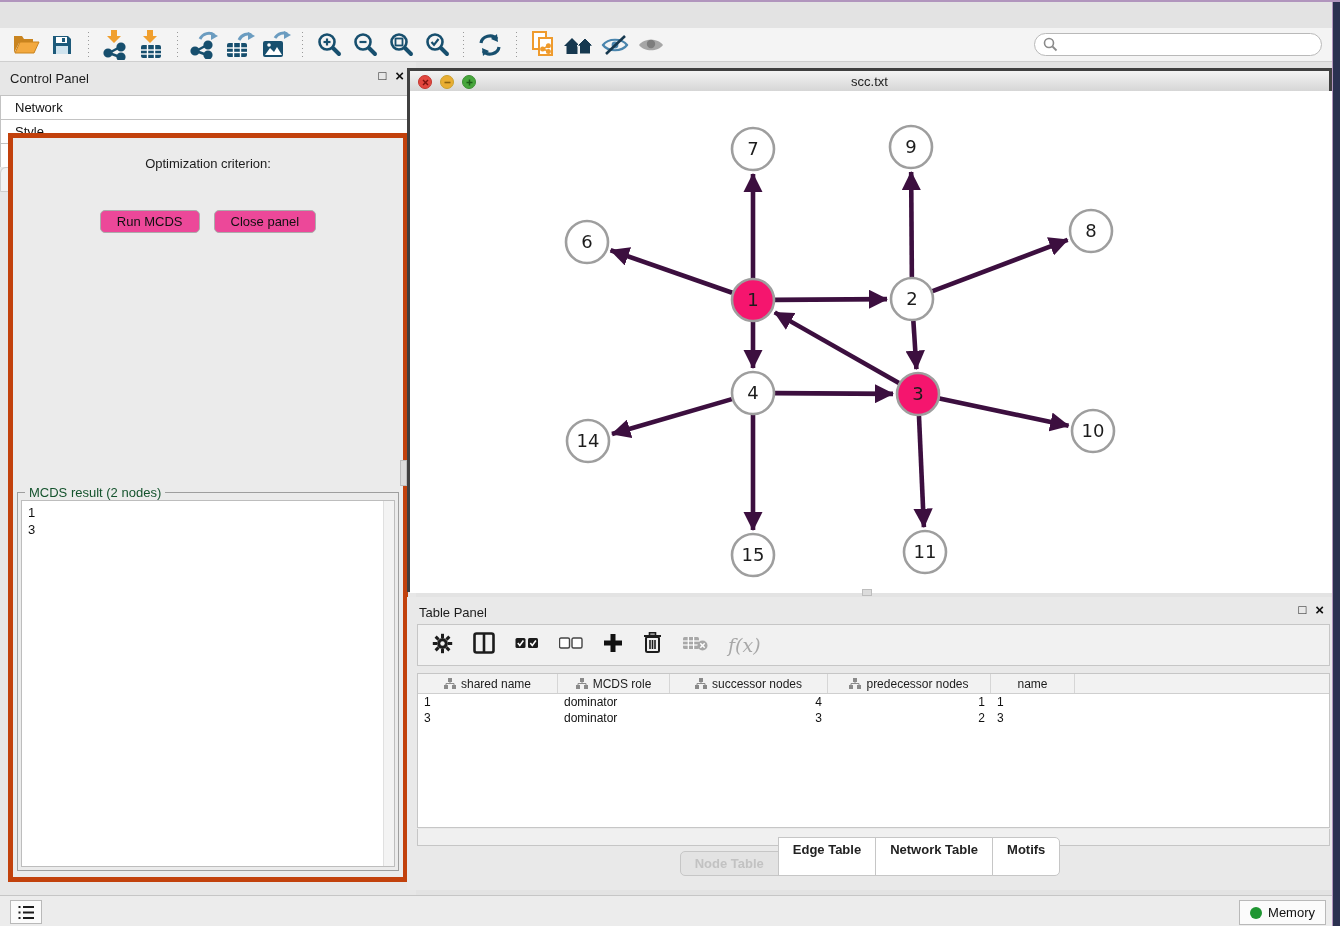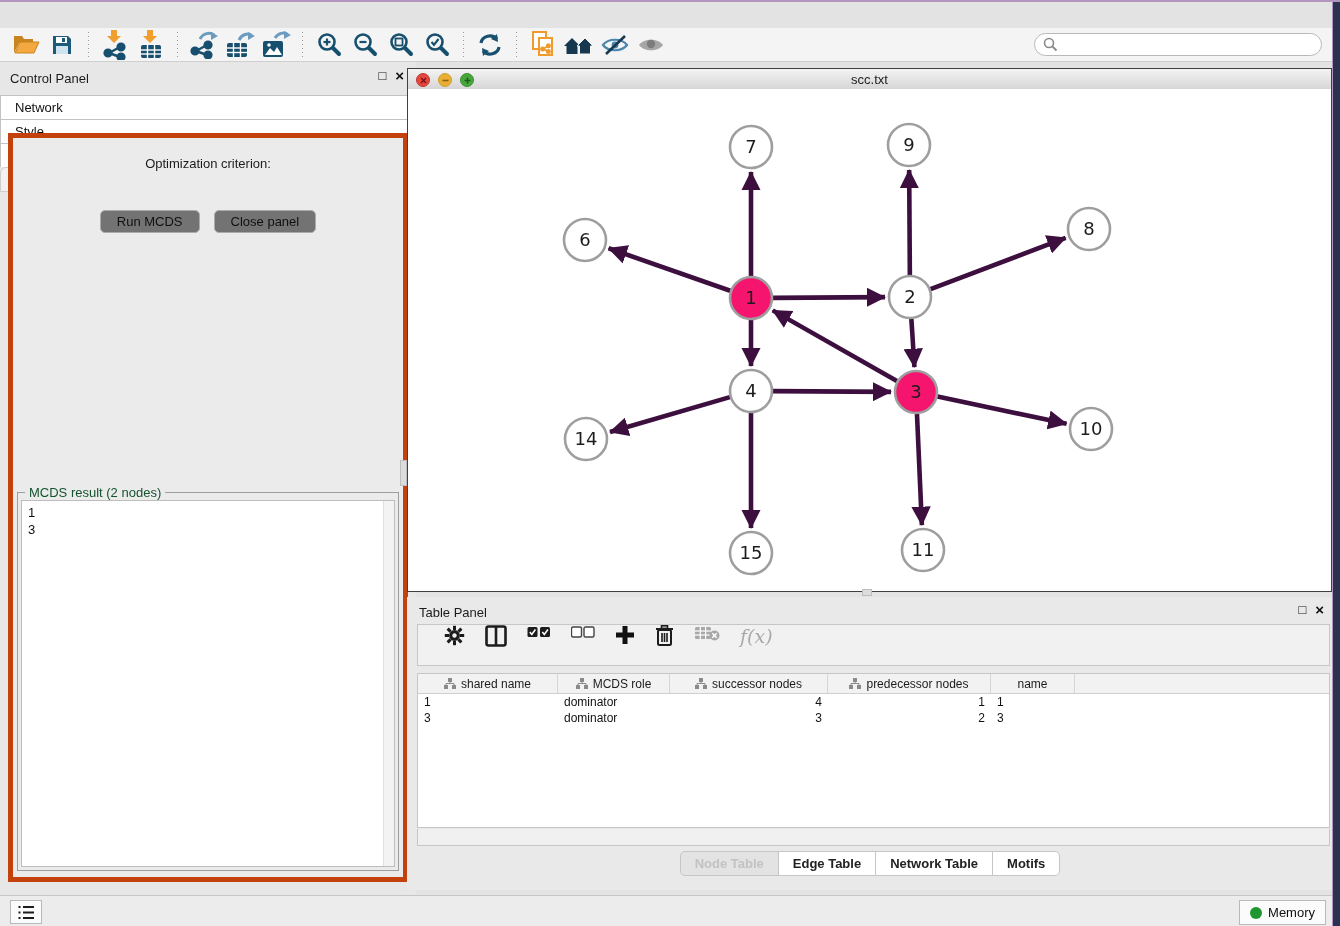--- a/index.html
+++ b/index.html
@@ -33,55 +33,55 @@
   .cp-tab{background:#fff;border:1px solid #c3c3c3;border-bottom:none;padding:4px 14px;font-size:13px;color:#111;margin-right:-1px;}
   .cp-tab.sel{border-radius:6px 6px 0 0;color:#8b5cf6;background:#f2f2f2;border:1px solid #cdcdcd;}
   .cp-body{position:absolute;left:8px;right:8px;top:55px;bottom:13px;background:#ebebeb;border:5px solid #c2410c;margin-top:16px;}
   .opt-label{position:absolute;left:0;right:0;top:18px;text-align:center;font-size:13px;color:#1c1c1c;}
   .dropdown{position:absolute;left:36px;right:36px;top:40px;height:23px;background:#fff;border:1px solid #ababab;border-radius:5px;display:flex;align-items:center;padding-left:12px;box-sizing:border-box;font-size:13px;color:#111;}
   .dd-stepper{position:absolute;right:8px;top:4px;display:flex;flex-direction:column;gap:2px;}
   .dd-stepper span{width:0;height:0;border-left:4px solid transparent;border-right:4px solid transparent;}
   .dd-up{border-bottom:5px solid #555;}
   .dd-down{border-top:5px solid #555;}
   .cp-buttons{position:absolute;left:0;right:0;top:72px;display:flex;justify-content:center;gap:14px;}
-  .btn{background:#737373;border:1px solid #ababab;border-radius:5px;font-size:13px;color:#111;padding:3px 16px;height:23px;box-sizing:border-box;font-family:"Liberation Sans",sans-serif;}
+  .btn{background:#ec4899;border:1px solid #ababab;border-radius:5px;font-size:13px;color:#111;padding:3px 16px;height:23px;box-sizing:border-box;font-family:"Liberation Sans",sans-serif;}
   .result-group{position:absolute;left:4px;right:4px;bottom:6px;height:377px;border:1px solid #9e9e9e;}
   .result-legend{position:absolute;left:7px;top:-8px;background:#ebebeb;padding:0 4px;font-size:13px;color:#14532d;}
   .result-area{position:absolute;left:3px;right:3px;top:7px;bottom:3px;background:#fff;border:1px solid #bdbdbd;}
   .result-text{margin:0;font-family:"Liberation Sans",sans-serif;font-size:13px;line-height:17px;color:#111;padding:3px 6px;}
   .result-scroll{position:absolute;right:0;top:0;width:10px;height:100%;background:#f3f3f3;border-left:1px solid #e0e0e0;}
 
   
   .vsplit-grip{position:absolute;left:400px;top:460px;width:7px;height:26px;background:#dcdcdc;border:1px solid #bdbdbd;box-sizing:border-box;z-index:5;}
   .hsplit-grip{position:absolute;left:862px;top:589px;width:10px;height:7px;background:#dcdcdc;border:1px solid #bdbdbd;box-sizing:border-box;z-index:5;}
 
   
-  .net-frame{position:absolute;left:407px;top:68px;width:925px;height:524px;border:1px solid #404040;box-sizing:border-box;background:#fff;}
+  .net-frame{position:absolute;left:407px;top:68px;width:925px;height:524px;border:3px solid #404040;box-sizing:border-box;background:#fff;}
   .net-title{position:absolute;left:0;top:0;width:100%;height:20px;background:linear-gradient(#f4f4f4,#d6d6d6);border-bottom:1px solid #b5b5b5;}
   .net-title .ttl{position:absolute;left:0;right:0;top:3px;text-align:center;font-size:13px;color:#222;}
   .mac-dots{position:absolute;left:8px;top:4px;display:flex;gap:8px;}
   .mac-dot{width:12px;height:12px;border-radius:50%;display:flex;align-items:center;justify-content:center;}
   .net-canvas{position:absolute;left:0;top:20px;width:923px;height:502px;background:#fff;overflow:hidden;}
 
   
   .table-panel{position:absolute;left:407px;top:597px;width:925px;height:293px;background:#e9e9e9;}
   .tp-head{position:absolute;left:12px;top:8px;font-size:13px;color:#1c1c1c;}
   .table-panel .win-icons{right:8px;top:6px;}
-  .tp-toolbar{position:absolute;left:10px;right:2px;top:27px;height:42px;background:#f1f1f1;border:1px solid #c6c6c6;display:flex;padding-left:26px;gap:20px;box-sizing:border-box;}
+  .tp-toolbar{position:absolute;left:10px;right:2px;top:27px;height:42px;background:#f1f1f1;border:1px solid #c6c6c6;display:flex;align-items:center;padding-left:14px;gap:20px;box-sizing:border-box;}
   .fx{font-family:"DejaVu Serif",serif;font-style:italic;font-size:19px;color:#a8a8a8;}
   .tp-table{position:absolute;left:10px;right:2px;top:76px;bottom:62px;background:#fff;border:1px solid #c6c6c6;overflow:hidden;}
   .thead{display:flex;background:#f2f2f2;border-bottom:1px solid #cfcfcf;height:19px;}
   .th{display:flex;align-items:center;justify-content:center;gap:5px;font-size:12px;color:#1c1c1c;border-right:1px solid #d6d6d6;box-sizing:border-box;height:19px;}
   .trow{display:flex;height:16px;align-items:center;}
   .td{font-size:12px;color:#111;box-sizing:border-box;padding:0 6px;overflow:hidden;white-space:nowrap;}
   .td.r{text-align:right;}
   .tp-hscroll{position:absolute;left:10px;right:2px;bottom:44px;height:16px;background:#f0f0f0;border:1px solid #c6c6c6;border-top:none;}
   .tp-tabs{position:absolute;left:0;right:0;bottom:14px;display:flex;justify-content:center;}
   .tp-tab{background:#fff;border:1px solid #c6c6c6;padding:4px 14px;font-size:13px;font-weight:bold;color:#222;margin-right:-1px;}
-  .tp-tab.first{border-radius:5px 0 0 5px;}
+  .tp-tab.first{border-radius:5px 0 0 5px;margin-top:14px;}
   .tp-tab.last{border-radius:0 5px 5px 0;}
   .tp-tab.sel{background:#e3e3e3;color:#c2c2c2;}
 
   
   .statusbar{position:absolute;left:0;top:895px;width:100%;height:31px;background:#ececec;border-top:1px solid #c6c6c6;}
   .sb-left-btn{position:absolute;left:10px;top:4px;width:30px;height:22px;background:#fbfbfb;border:1px solid #b9b9b9;display:flex;align-items:center;justify-content:center;}
   .memory-btn{position:absolute;right:14px;top:4px;height:23px;background:#fbfbfb;border:1px solid #b9b9b9;border-radius:0;display:flex;align-items:center;gap:6px;padding:0 10px;font-size:13px;color:#111;}
   .mem-dot{width:12px;height:12px;border-radius:50%;background:#1f9632;}
 </style>
 </head>

